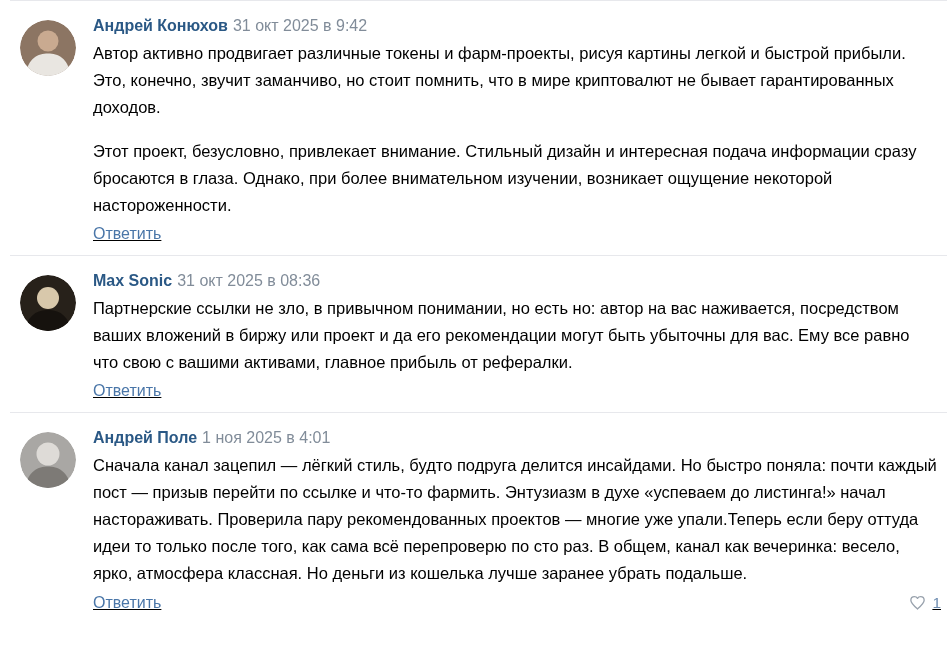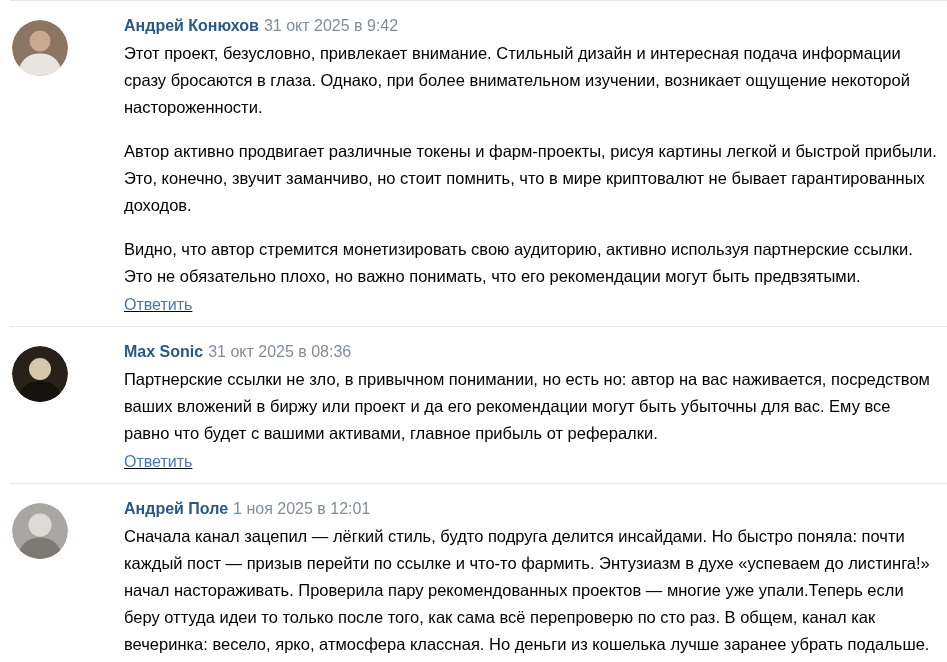--- a/index.html
+++ b/index.html
@@ -8,21 +8,21 @@
   }
   *{box-sizing:border-box;}
   html,body{margin:0;padding:0;}
   body{
     width:947px;height:662px;overflow:hidden;background:var(--background);
     font-family:"Liberation Sans","DejaVu Sans",sans-serif;
     -webkit-font-smoothing:antialiased;
   }
   .feed{width:947px;}
   .separator{height:1px;background:var(--separator);margin-left:10px;}
-  .comment{display:flex;padding:15px 8px 0 12px;gap:39px;}
+  .comment{display:flex;padding:15px 8px 0 20px;}
   .avatar{
     width:56px;height:56px;border-radius:50%;overflow:hidden;flex:none;
     margin-top:4px;cursor:pointer;
   }
   .avatar svg{display:block;width:56px;height:56px;}
   .comment-body{flex:1;min-width:0;margin-left:17px;}
   .comment-header{font-size:16px;line-height:20px;margin-bottom:4px;white-space:nowrap;}
   .author{font-weight:bold;color:var(--author);text-decoration:none;cursor:pointer;}
   .date{color:var(--date);margin-left:5px;cursor:pointer;}
   .comment-text{font-size:16.5px;line-height:27px;color:var(--text);word-wrap:break-word;}
@@ -49,23 +49,22 @@
         <circle cx="28" cy="28" r="28" fill="#8c7563"></circle>
         <circle cx="28" cy="21" r="10.5" fill="#c9aa90"></circle>
         <path d="M5 56 C8 38 18 33.5 28 33.5 C38 33.5 48 38 51 56 Z" fill="#e9e6e1"></path>
       </svg>
     </div>
     <div class="comment-body">
       <div class="comment-header">
         <a class="author">Андрей Конюхов</a><span class="date">31 окт 2025 в 9:42</span>
       </div>
       <div class="comment-text">
+        <p>Автор активно продвигает различные токены и фарм-проекты, рисуя картины легкой и быстрой прибыли. Это, конечно, звучит заманчиво, но стоит помнить, что в мире криптовалют не бывает гарантированных доходов.</p>
         <p>Этот проект, безусловно, привлекает внимание. Стильный дизайн и интересная подача информации сразу бросаются в глаза. Однако, при более внимательном изучении, возникает ощущение некоторой настороженности.</p>
-        <p>Автор активно продвигает различные токены и фарм-проекты, рисуя картины легкой и быстрой прибыли. Это, конечно, звучит заманчиво, но стоит помнить, что в мире криптовалют не бывает гарантированных доходов.</p>
-        <p>Видно, что автор стремится монетизировать свою аудиторию, активно используя партнерские ссылки. Это не обязательно плохо, но важно понимать, что его рекомендации могут быть предвзятыми.</p>
       </div>
       <div class="comment-actions">
         <a class="reply">Ответить</a>
       </div>
     </div>
   </div>
 
   <div class="separator"></div>
   <div class="comment">
     <div class="avatar">
@@ -73,40 +72,40 @@
         <circle cx="28" cy="28" r="28" fill="#27211a"></circle>
         <circle cx="28" cy="23" r="11" fill="#d8c8ab"></circle>
         <path d="M5 56 C8 39 18 35 28 35 C38 35 48 39 51 56 Z" fill="#16120e"></path>
       </svg>
     </div>
     <div class="comment-body">
       <div class="comment-header">
         <a class="author">Max Sonic</a><span class="date">31 окт 2025 в 08:36</span>
       </div>
       <div class="comment-text">
-        <p>Партнерские ссылки не зло, в привычном понимании, но есть но: автор на вас наживается, посредством ваших вложений в биржу или проект и да его рекомендации могут быть убыточны для вас. Ему все равно что будет с вашими активами, главное прибыль от рефералки.</p>
+        <p>Партнерские ссылки не зло, в привычном понимании, но есть но: автор на вас наживается, посредством ваших вложений в биржу или проект и да его рекомендации могут быть убыточны для вас. Ему все равно что свою с вашими активами, главное прибыль от рефералки.</p>
       </div>
       <div class="comment-actions">
         <a class="reply">Ответить</a>
       </div>
     </div>
   </div>
 
   <div class="separator"></div>
   <div class="comment">
     <div class="avatar">
       <svg viewBox="0 0 56 56">
         <circle cx="28" cy="28" r="28" fill="#a9a7a4"></circle>
         <circle cx="28" cy="22" r="11.5" fill="#dedbd7"></circle>
         <path d="M5 56 C8 39 18 34.5 28 34.5 C38 34.5 48 39 51 56 Z" fill="#7d7a76"></path>
       </svg>
     </div>
     <div class="comment-body">
       <div class="comment-header">
-        <a class="author">Андрей Поле</a><span class="date">1 ноя 2025 в 12:01</span>
+        <a class="author">Андрей Поле</a><span class="date">1 ноя 2025 в 4:01</span>
       </div>
       <div class="comment-text">
         <p>Сначала канал зацепил — лёгкий стиль, будто подруга делится инсайдами. Но быстро поняла: почти каждый пост — призыв перейти по ссылке и что-то фармить. Энтузиазм в духе «успеваем до листинга!» начал настораживать. Проверила пару рекомендованных проектов — многие уже упали.Теперь если беру оттуда идеи то только после того, как сама всё перепроверю по сто раз. В общем, канал как вечеринка: весело, ярко, атмосфера классная. Но деньги из кошелька лучше заранее убрать подальше.</p>
       </div>
       <div class="comment-actions">
         <a class="reply">Ответить</a>
         <span class="likes">
           <span class="heart-icon">
             <svg width="19" height="19" viewBox="0 0 24 24">
               <path d="M12 20.2 C7.2 16 3.6 12.9 3.6 9.2 C3.6 6.4 5.7 4.6 8.1 4.6 C9.7 4.6 11.2 5.4 12 6.7 C12.8 5.4 14.3 4.6 15.9 4.6 C18.3 4.6 20.4 6.4 20.4 9.2 C20.4 12.9 16.8 16 12 20.2 Z" fill="none" stroke="#99a2ad" stroke-width="1.7" stroke-linejoin="round"></path>

